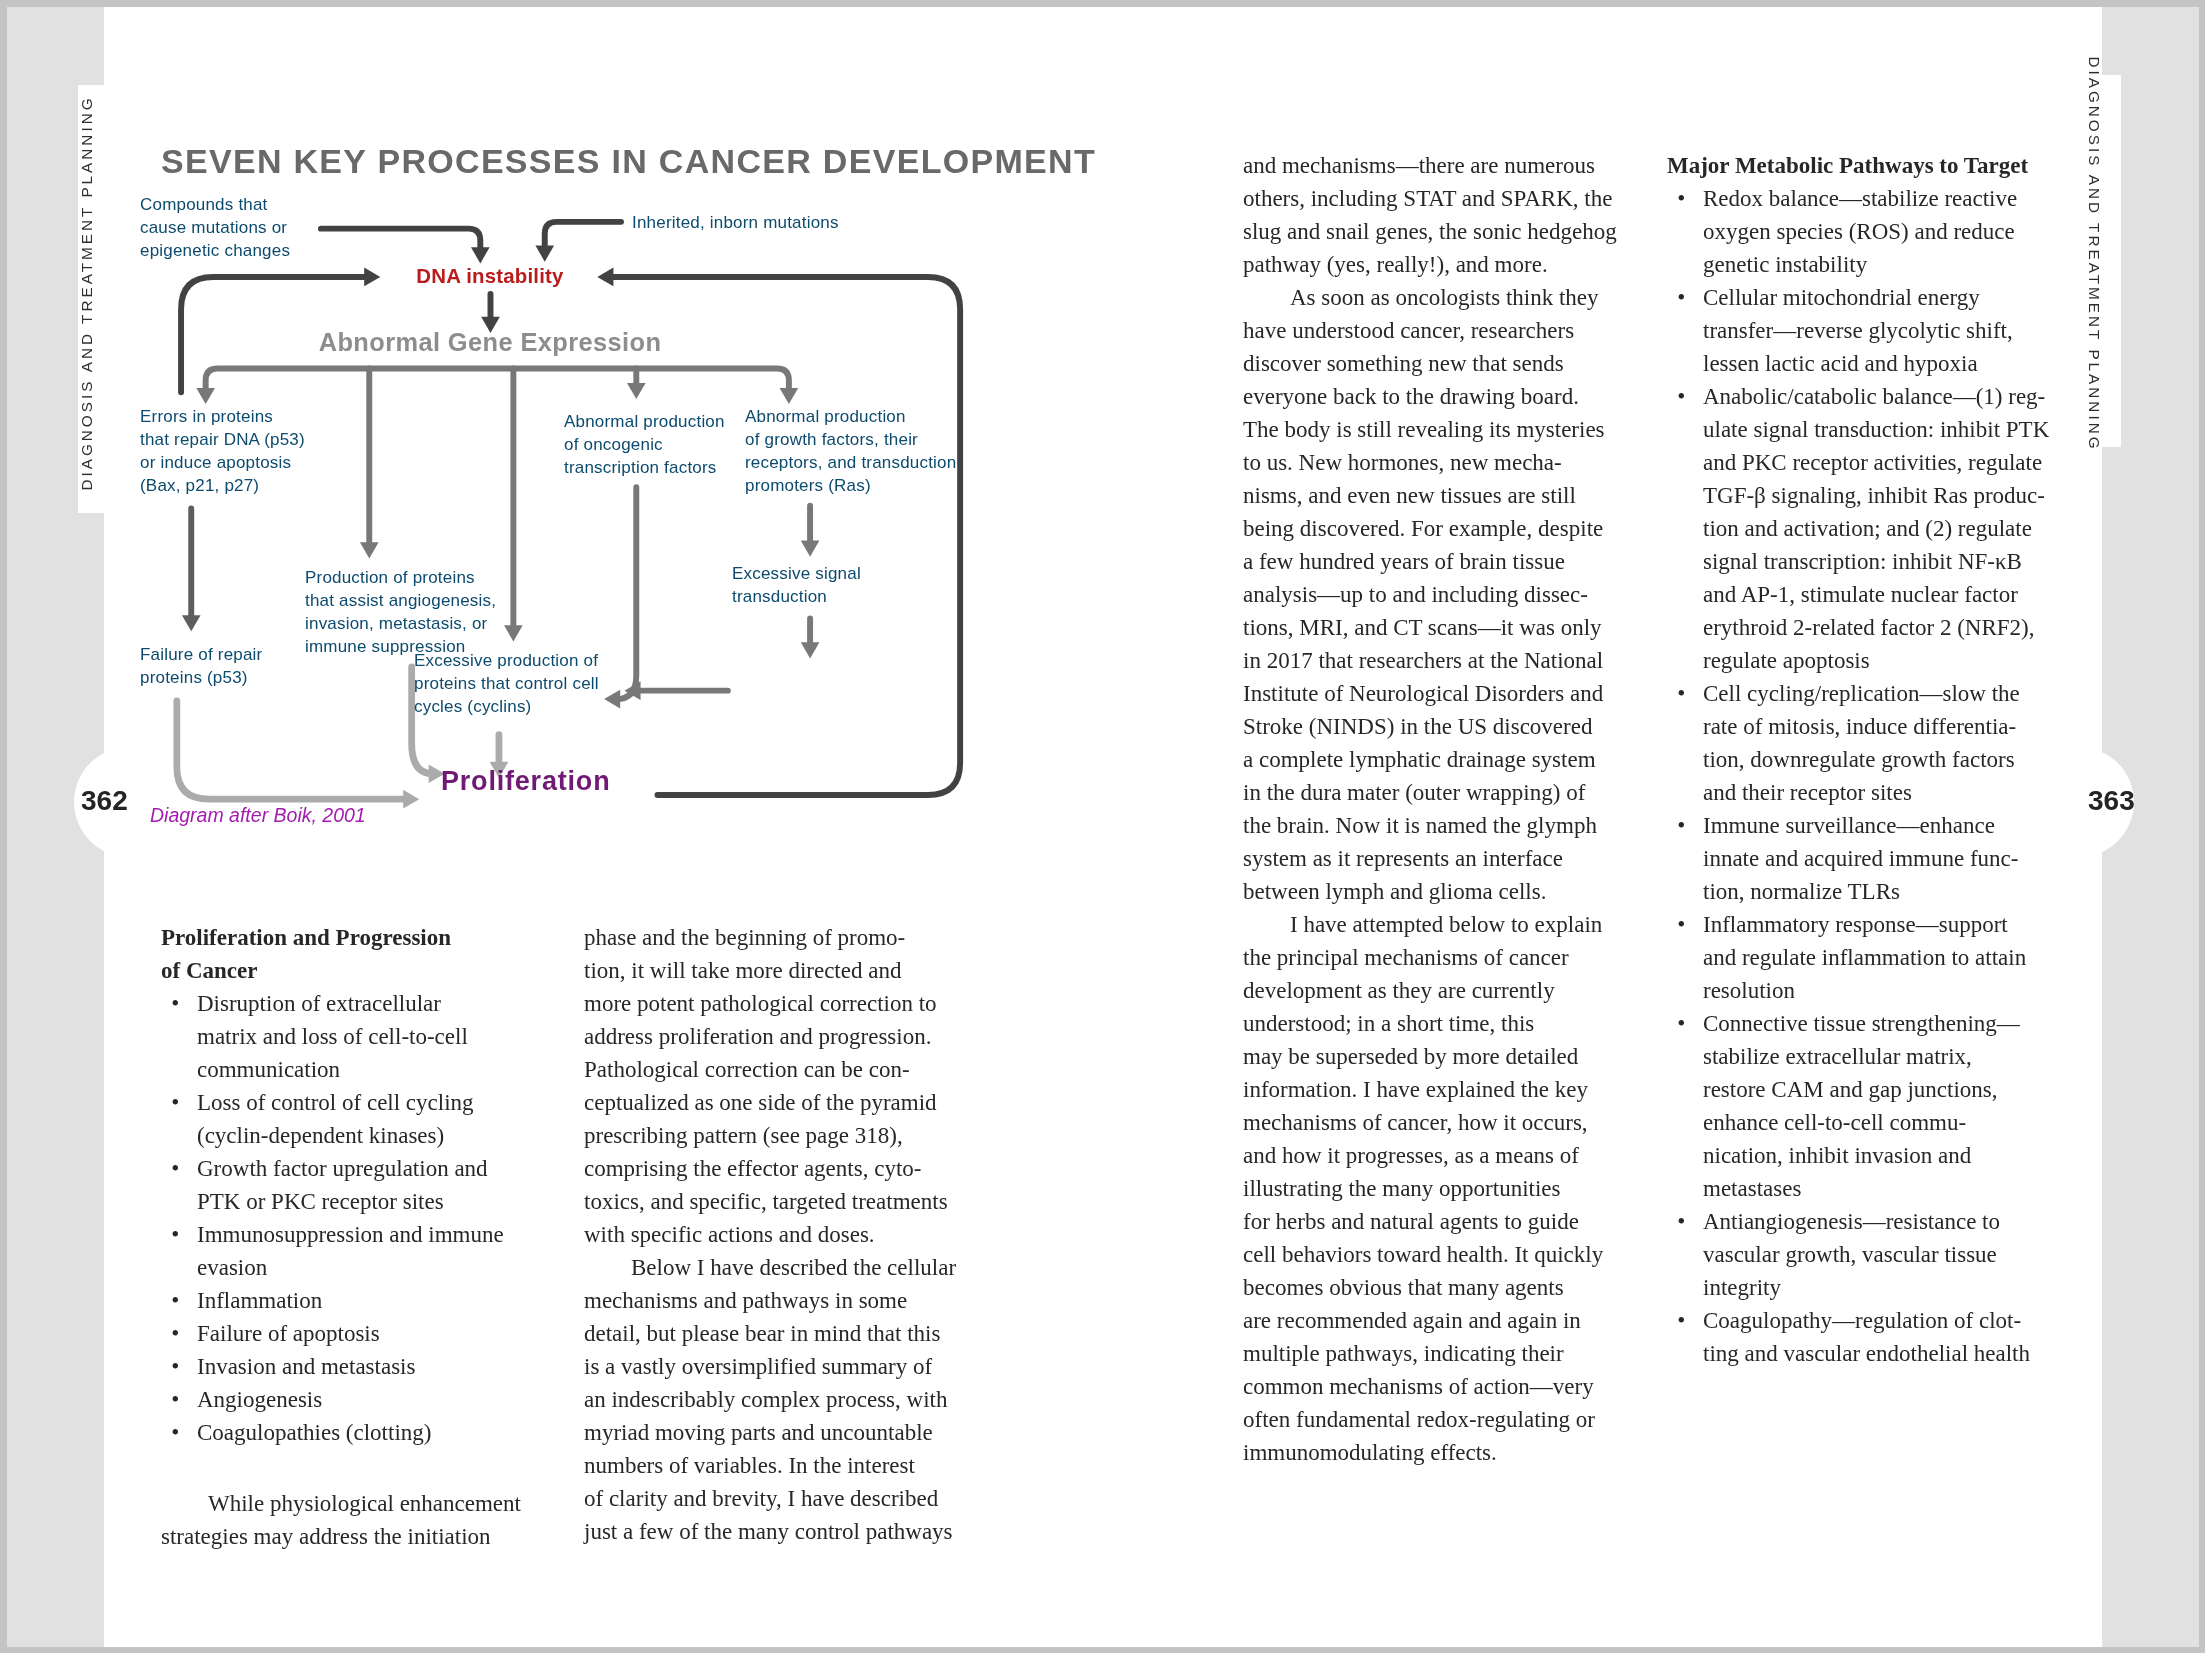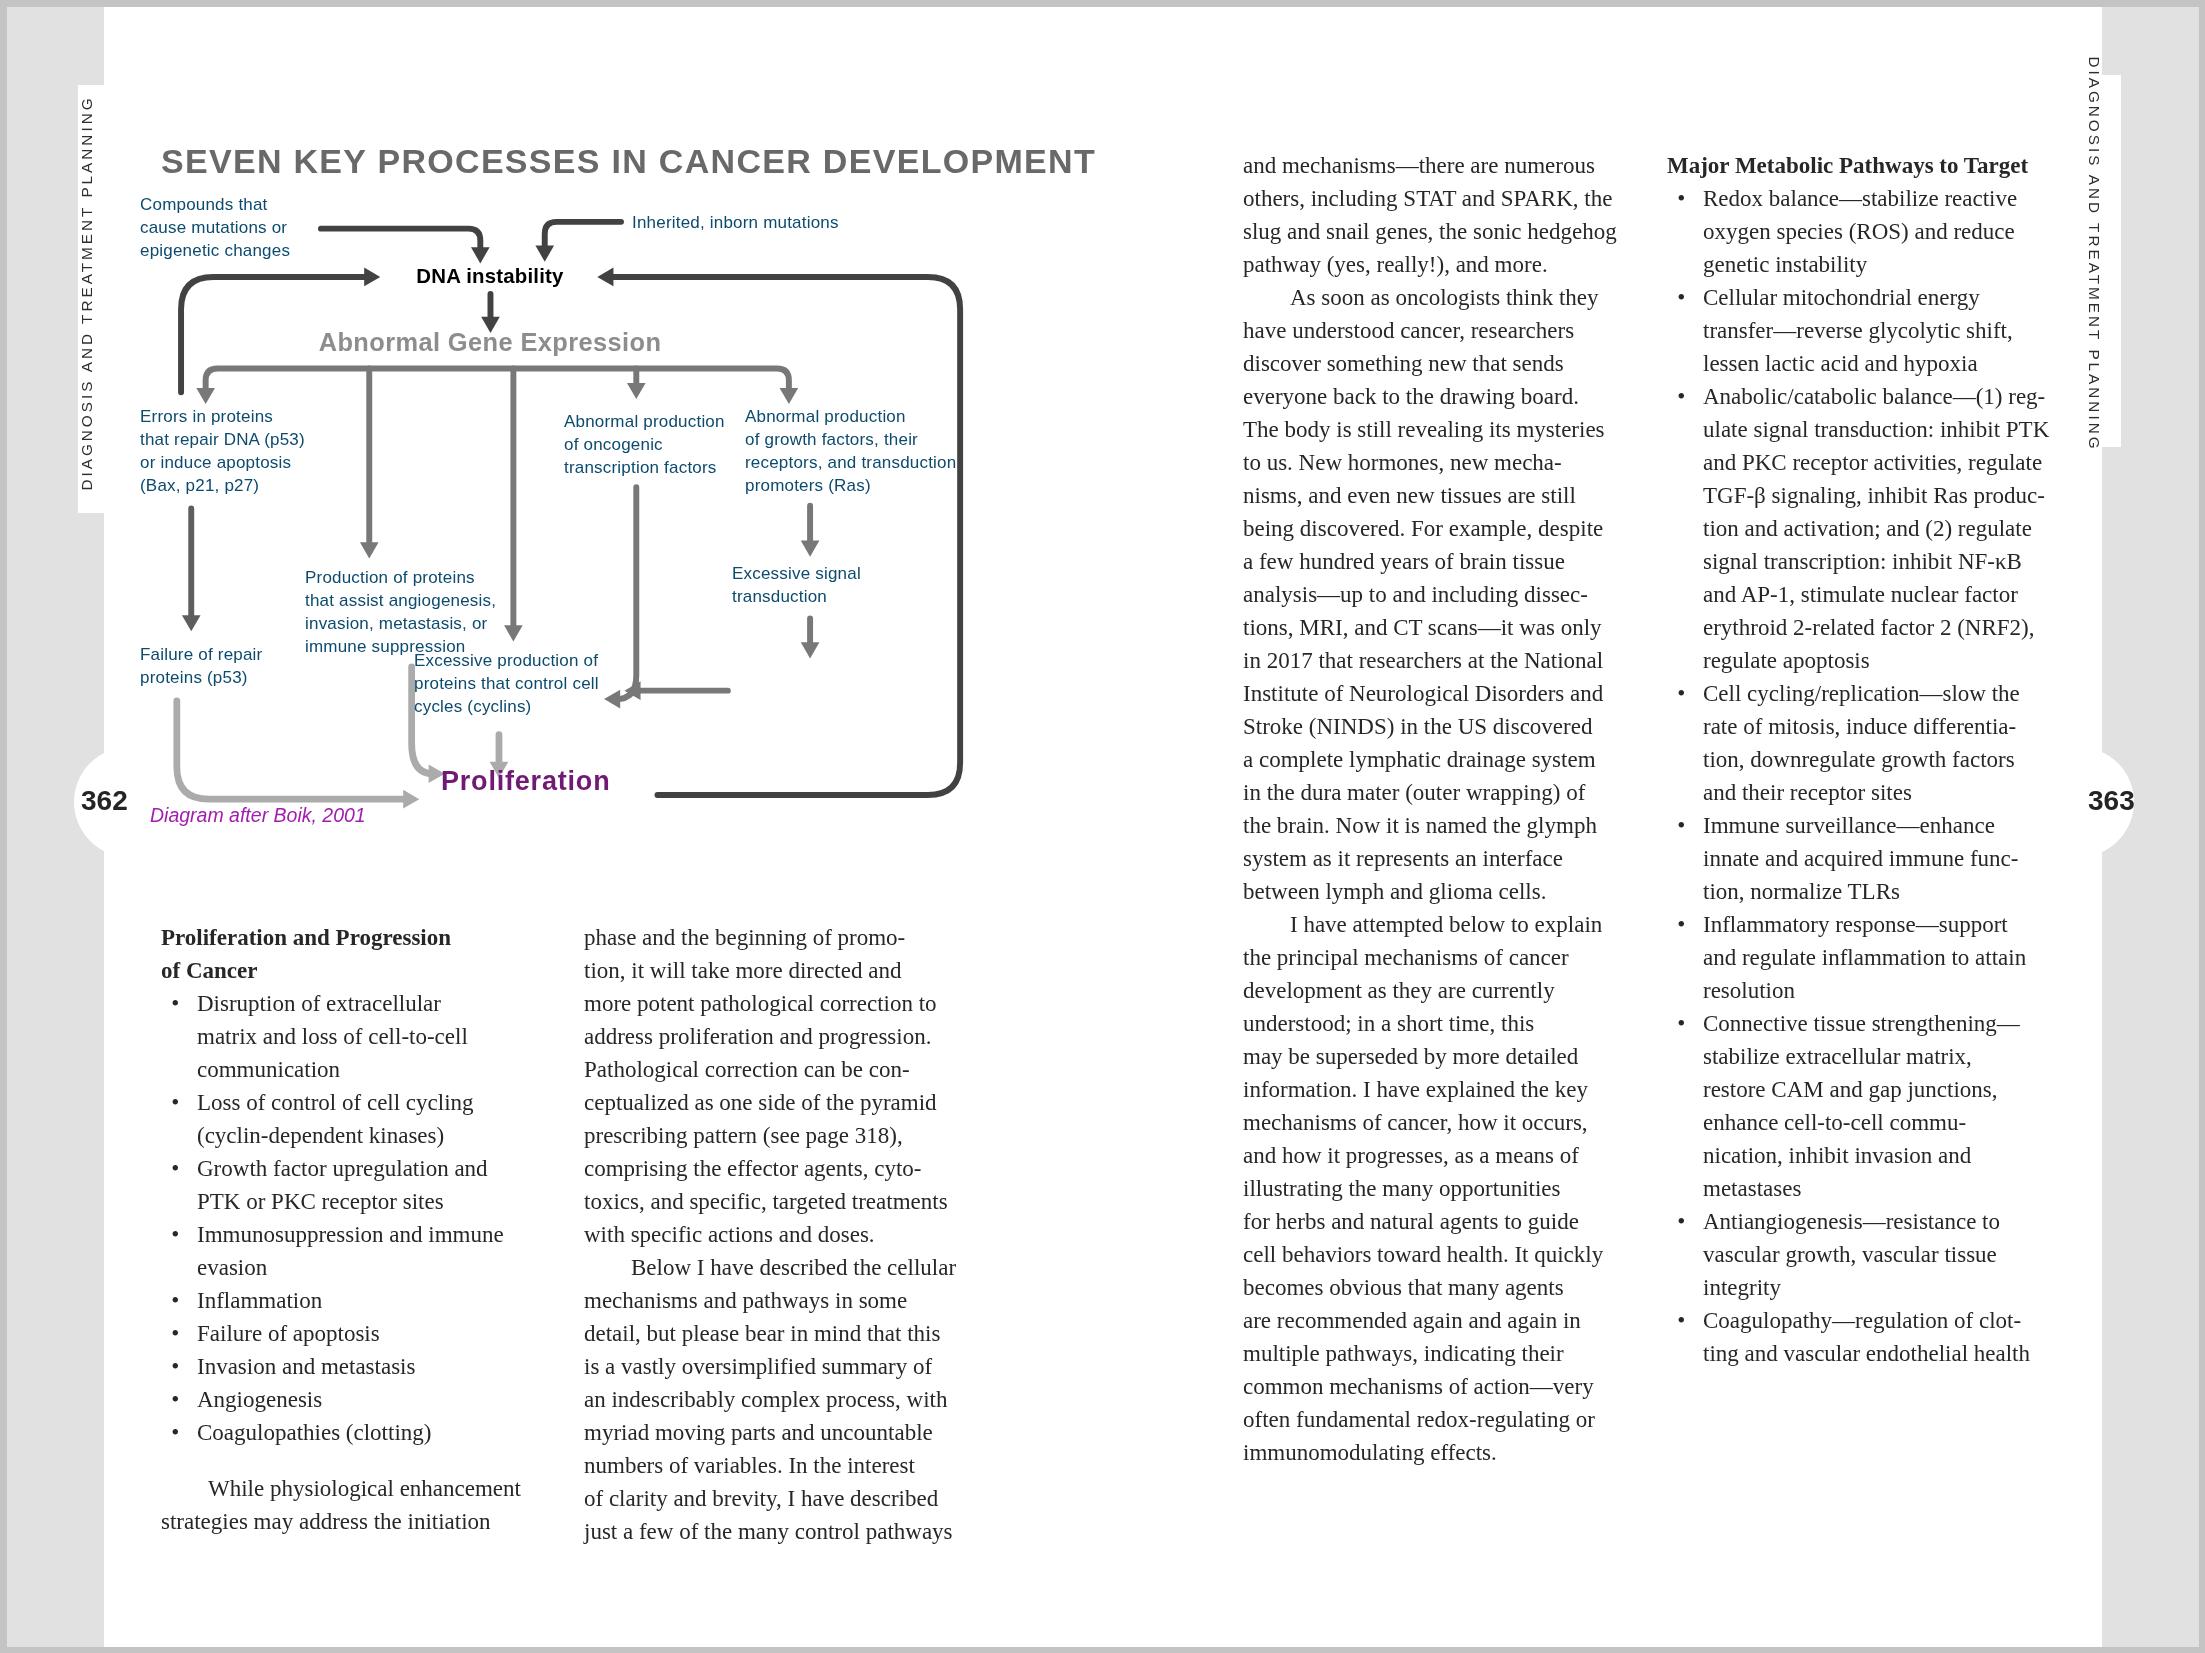--- a/index.html
+++ b/index.html
@@ -18,34 +18,34 @@
   .vert-text.left{left:87px;top:293px;transform:translate(-50%,-50%) rotate(-90deg);}
   .vert-text.right{left:2094px;top:254px;transform:translate(-50%,-50%) rotate(90deg);}
   .page-num{position:absolute;font-size:28px;font-weight:700;color:#242424;}
 
   
   .dg-title{position:absolute;left:161px;top:142px;font-size:34px;font-weight:700;
             color:#696969;letter-spacing:1.3px;}
   .dg-svg{position:absolute;left:102px;top:182px;}
   .dg-node{position:absolute;font-size:17px;line-height:23px;color:#0c4a6e;
            white-space:pre-line;letter-spacing:0.2px;}
-  .dg-node.bold-dark{font-weight:700;font-size:20.4px;color:#000000;}
+  .dg-node.bold-dark{font-weight:700;font-size:20.4px;color:#b91c1c;}
   .dg-node.age{font-size:25.4px;font-weight:700;color:#8d8d8d;letter-spacing:0.4px;
                transform:translateX(-50%);white-space:nowrap;}
   .dg-node.cnode{transform:translateX(-50%);white-space:nowrap;}
   .dg-node.prolif{font-size:27px;font-weight:700;color:#701a75;letter-spacing:0.8px;white-space:nowrap;}
   .dg-caption{position:absolute;left:150px;top:804px;font-size:19.5px;font-style:italic;color:#a21caf;}
 
   
   .col{position:absolute;font-family:"Liberation Serif",serif;font-size:23px;line-height:33px;
        color:#272727;}
   .col .heading{font-weight:700;white-space:pre-line;}
   .col .para{white-space:pre-line;}
   .col .para.indent{text-indent:47px;}
-  .col .para.gap{margin-top:23px;}
+  .col .para.gap{margin-top:38px;}
   .bullet-row{display:flex;align-items:flex-start;}
   .bullet-marker{width:36px;flex:0 0 36px;text-align:left;padding-left:10.2px;box-sizing:border-box;}
   .bullet-text{white-space:pre-line;flex:1 1 auto;}
 </style>
 </head>
 <body>
 
 <div class="stage">
   <div class="paper">
     <div class="edge-strip left"></div>

